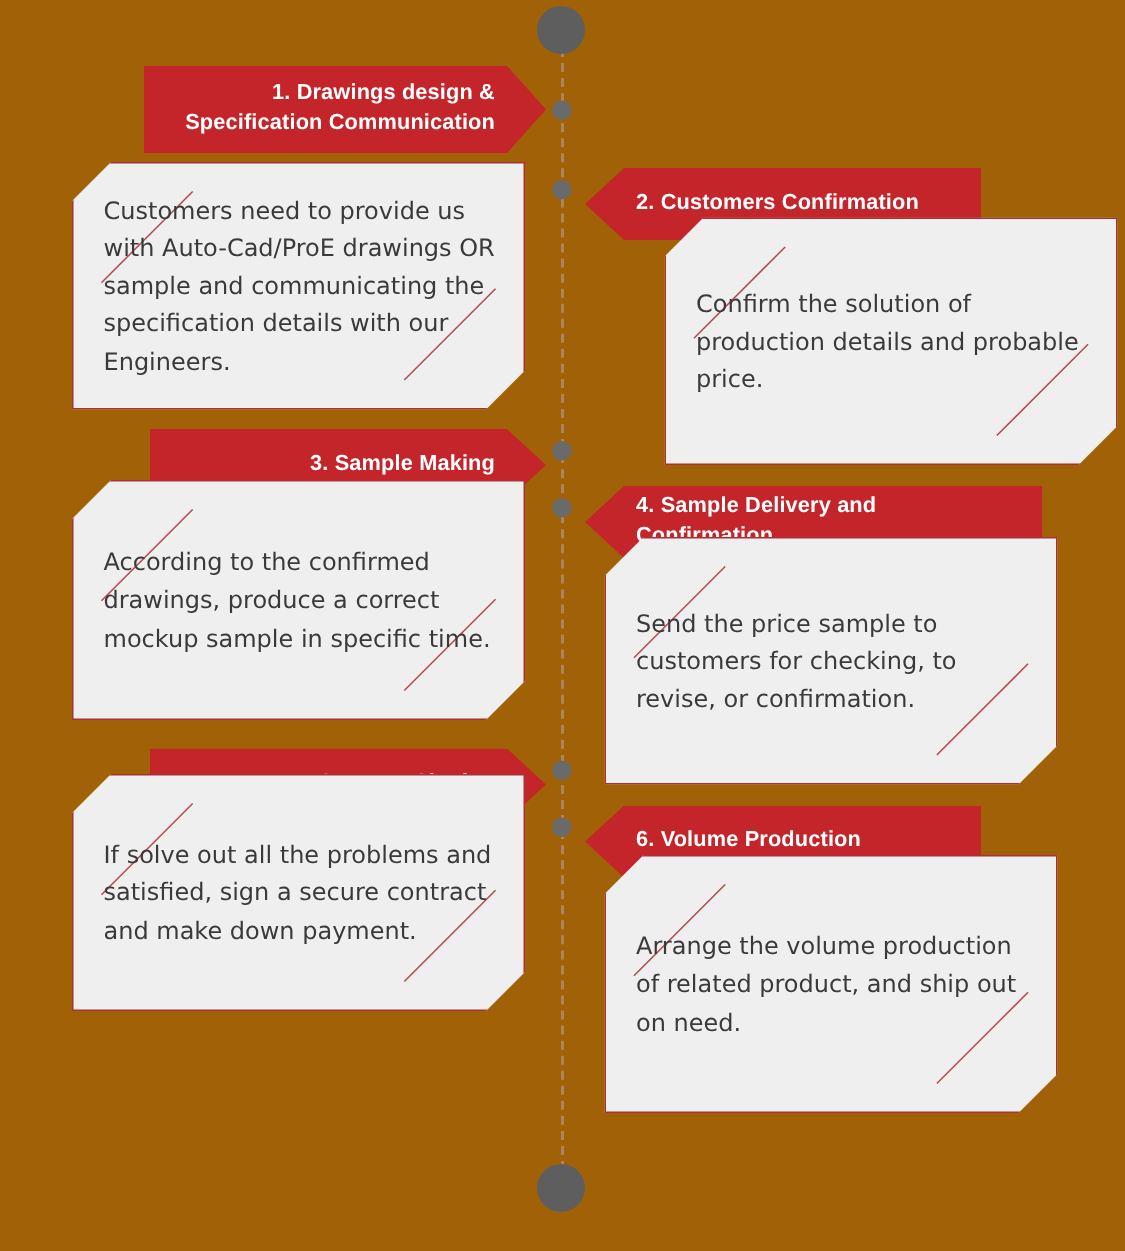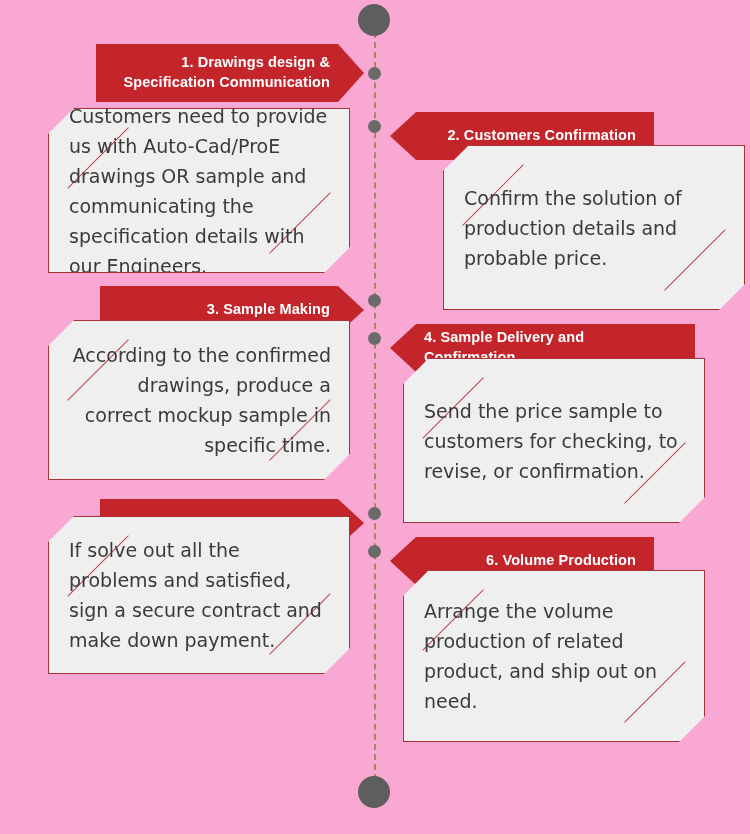--- a/index.html
+++ b/index.html
@@ -10,21 +10,21 @@
     height: 834px;
     background: #ffffff;
     font-family: "DejaVu Sans", sans-serif;
     overflow: hidden;
   }
 
   #diagram {
     position: relative;
     width: 750px;
     height: 834px;
-    background: #f9a8d4;
+    background: #a16207;
   }
 
   
   .timeline-axis {
     position: absolute;
     left: 374px;
     top: 22px;
     width: 0;
     height: 768px;
     border-left: 2px dashed #A9865F;
@@ -68,21 +68,21 @@
   
   .banner.left {
     justify-content: flex-end;
     text-align: right;
     padding: 0 34px 0 18px;
     clip-path: polygon(0 0, calc(100% - 26px) 0, 100% 50%, calc(100% - 26px) 100%, 0 100%);
   }
 
   
   .banner.right {
-    justify-content: flex-end;
+    justify-content: flex-start;
     text-align: left;
     padding: 0 18px 0 34px;
     clip-path: polygon(26px 0, 100% 0, 100% 100%, 26px 100%, 0 50%);
   }
 
   .banner.tall { height: 58px; }
 
   
   .card {
     position: absolute;
@@ -125,21 +125,21 @@
     pointer-events: none;
   }
 
   .card-text {
     position: absolute;
     left: 20px;
     right: 18px;
     top: 50%;
     transform: translateY(-50%);
     font-family: "DejaVu Sans", sans-serif;
-    font-size: 19px;
+    font-size: 16px;
     line-height: 1.58;
     color: #3A3A3A;
     white-space: pre-line;
   }
 </style>
 </head>
 <body>
 
 <div id="diagram">
 
@@ -170,21 +170,21 @@
   </div>
   <div class="card" style="left:403px; top:145px; width:302px; height:165px;margin-left:40px;">
     <div class="corner-tl"></div>
     <div class="corner-br"></div>
     <div class="card-text">Confirm the solution of production details and probable price.</div>
   </div>
 
   <div class="banner left" style="left:100px; top:286px; width:264px;">
     <span>3. Sample Making</span>
   </div>
-  <div class="card" style="left:48px; top:320px; width:302px; height:160px;text-align:right;">
+  <div class="card" style="left:48px; top:320px; width:302px; height:160px;">
     <div class="corner-tl"></div>
     <div class="corner-br"></div>
     <div class="card-text">According to the confirmed drawings, produce a correct mockup sample in specific time.</div>
   </div>
 
   <div class="banner right" style="left:390px; top:324px; width:305px;">
     <span>4. Sample Delivery and Confirmation</span>
   </div>
   <div class="card" style="left:403px; top:358px; width:302px; height:165px;">
     <div class="corner-tl"></div>

